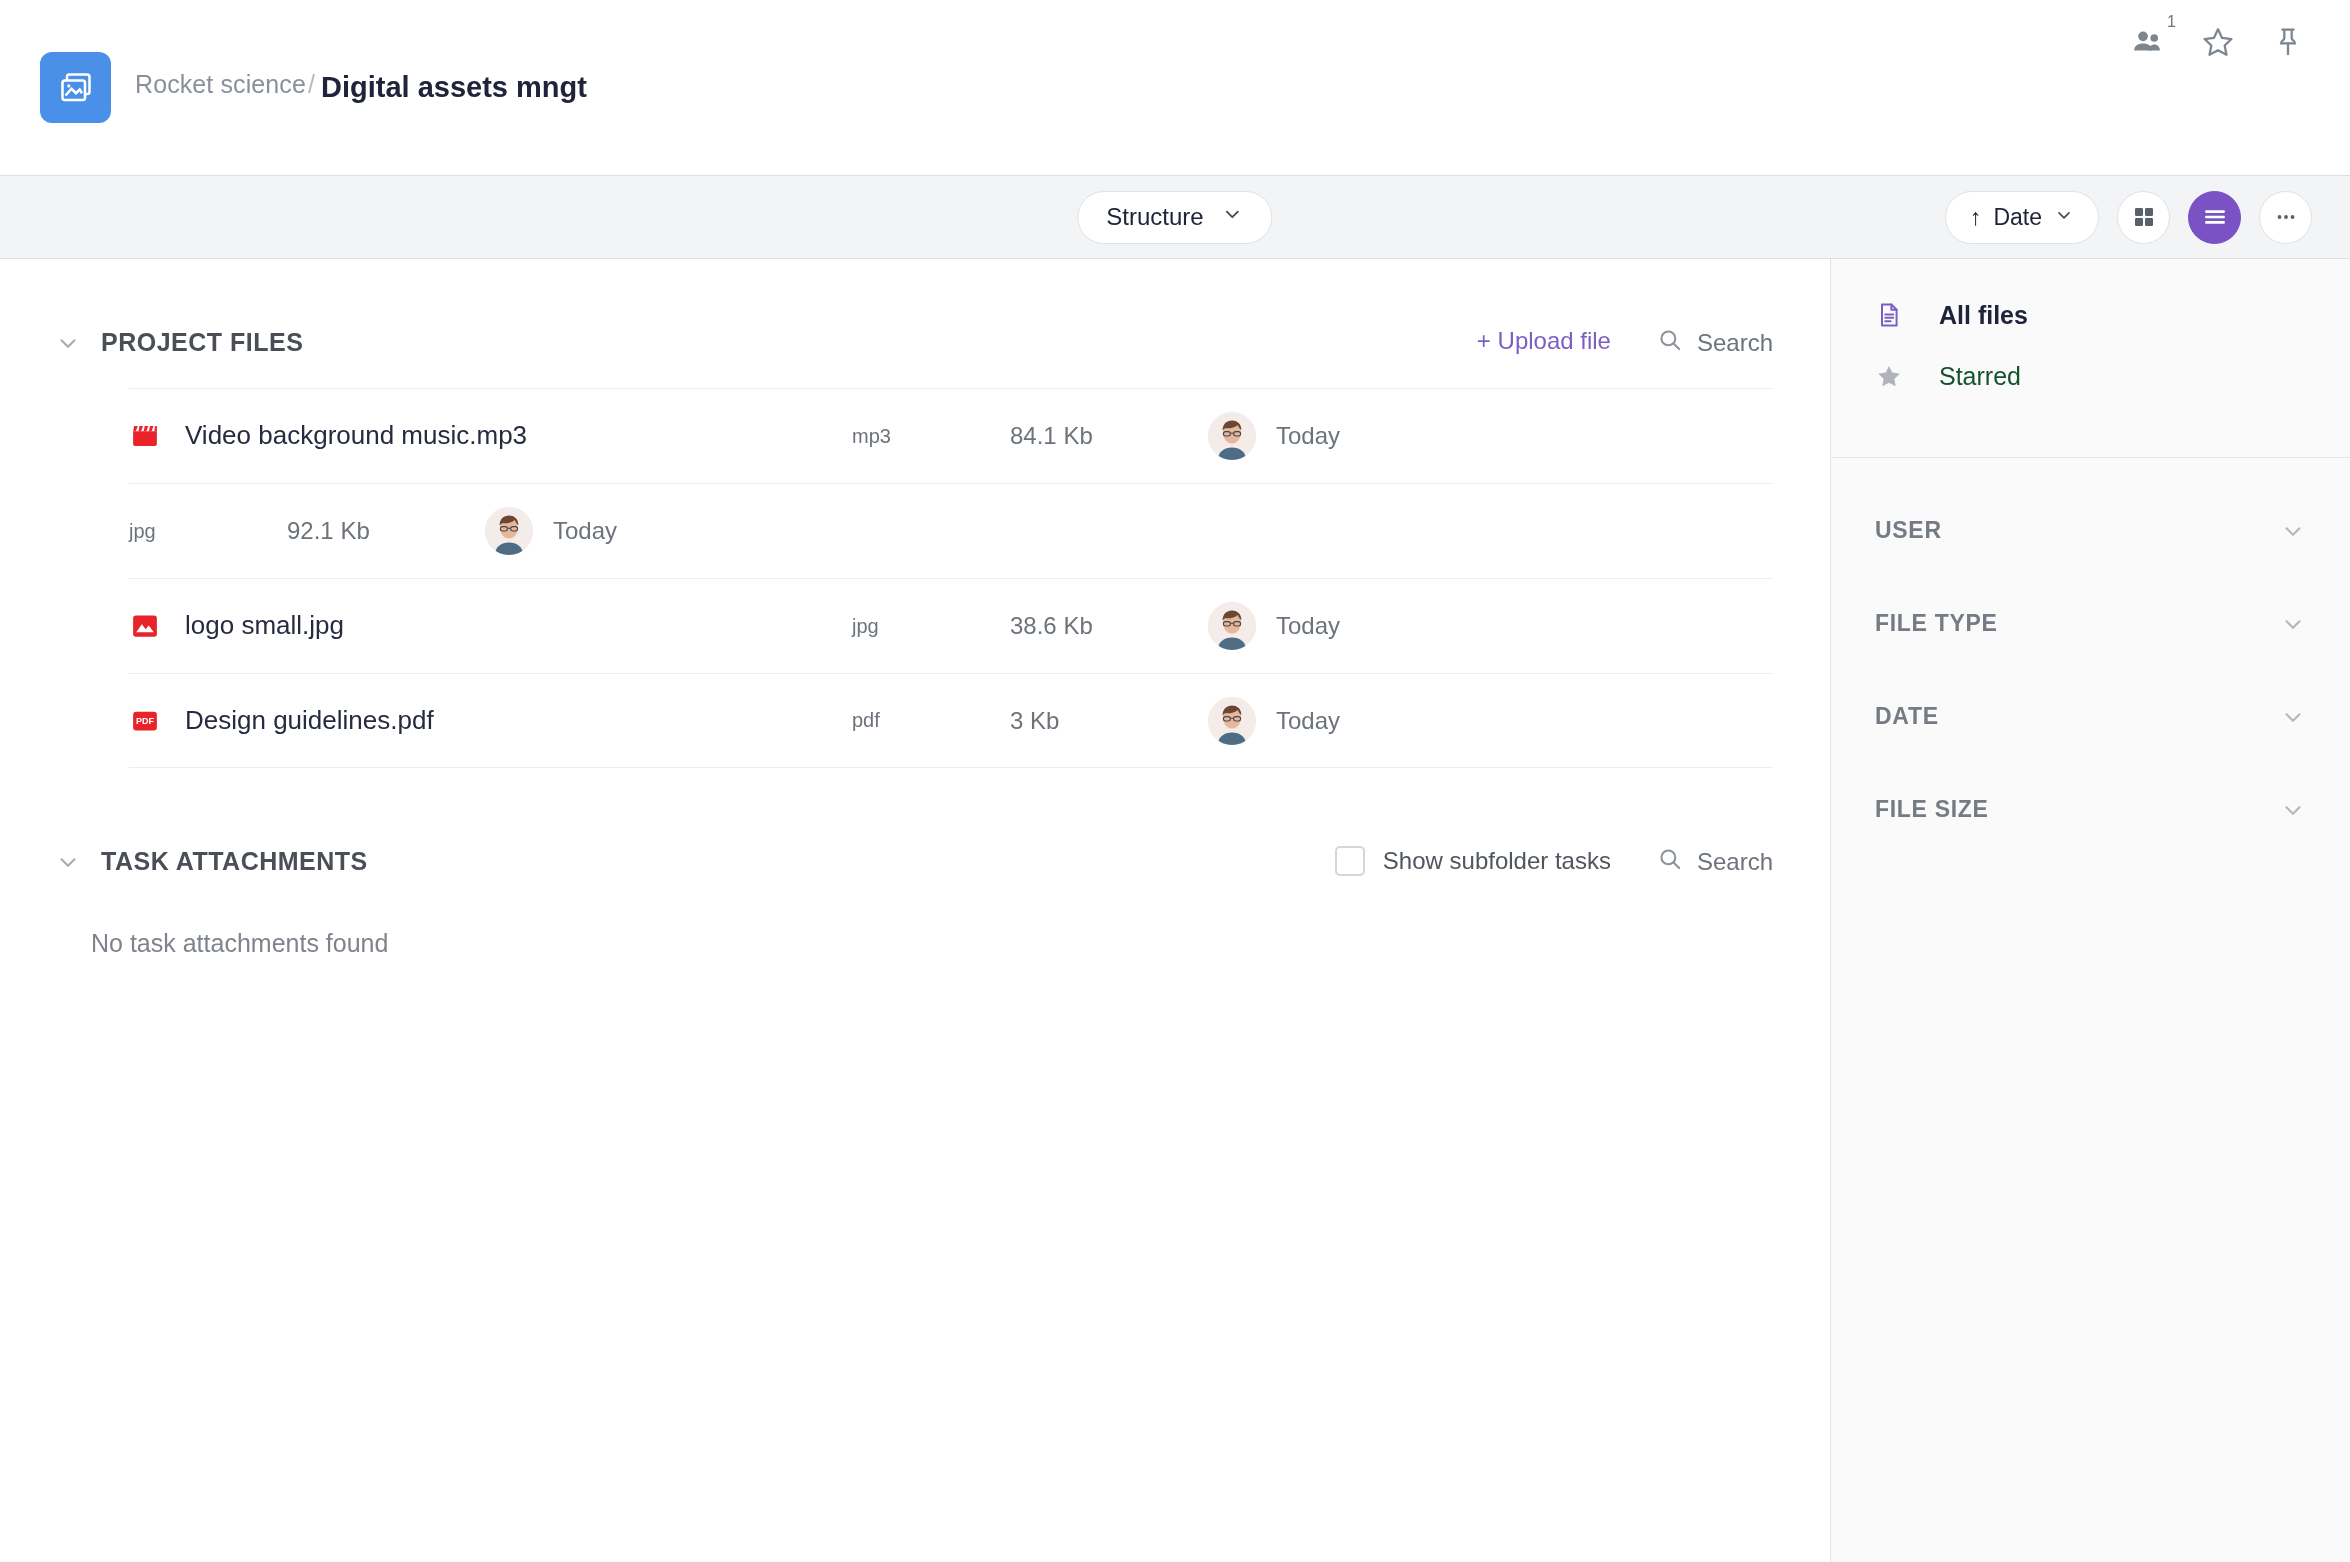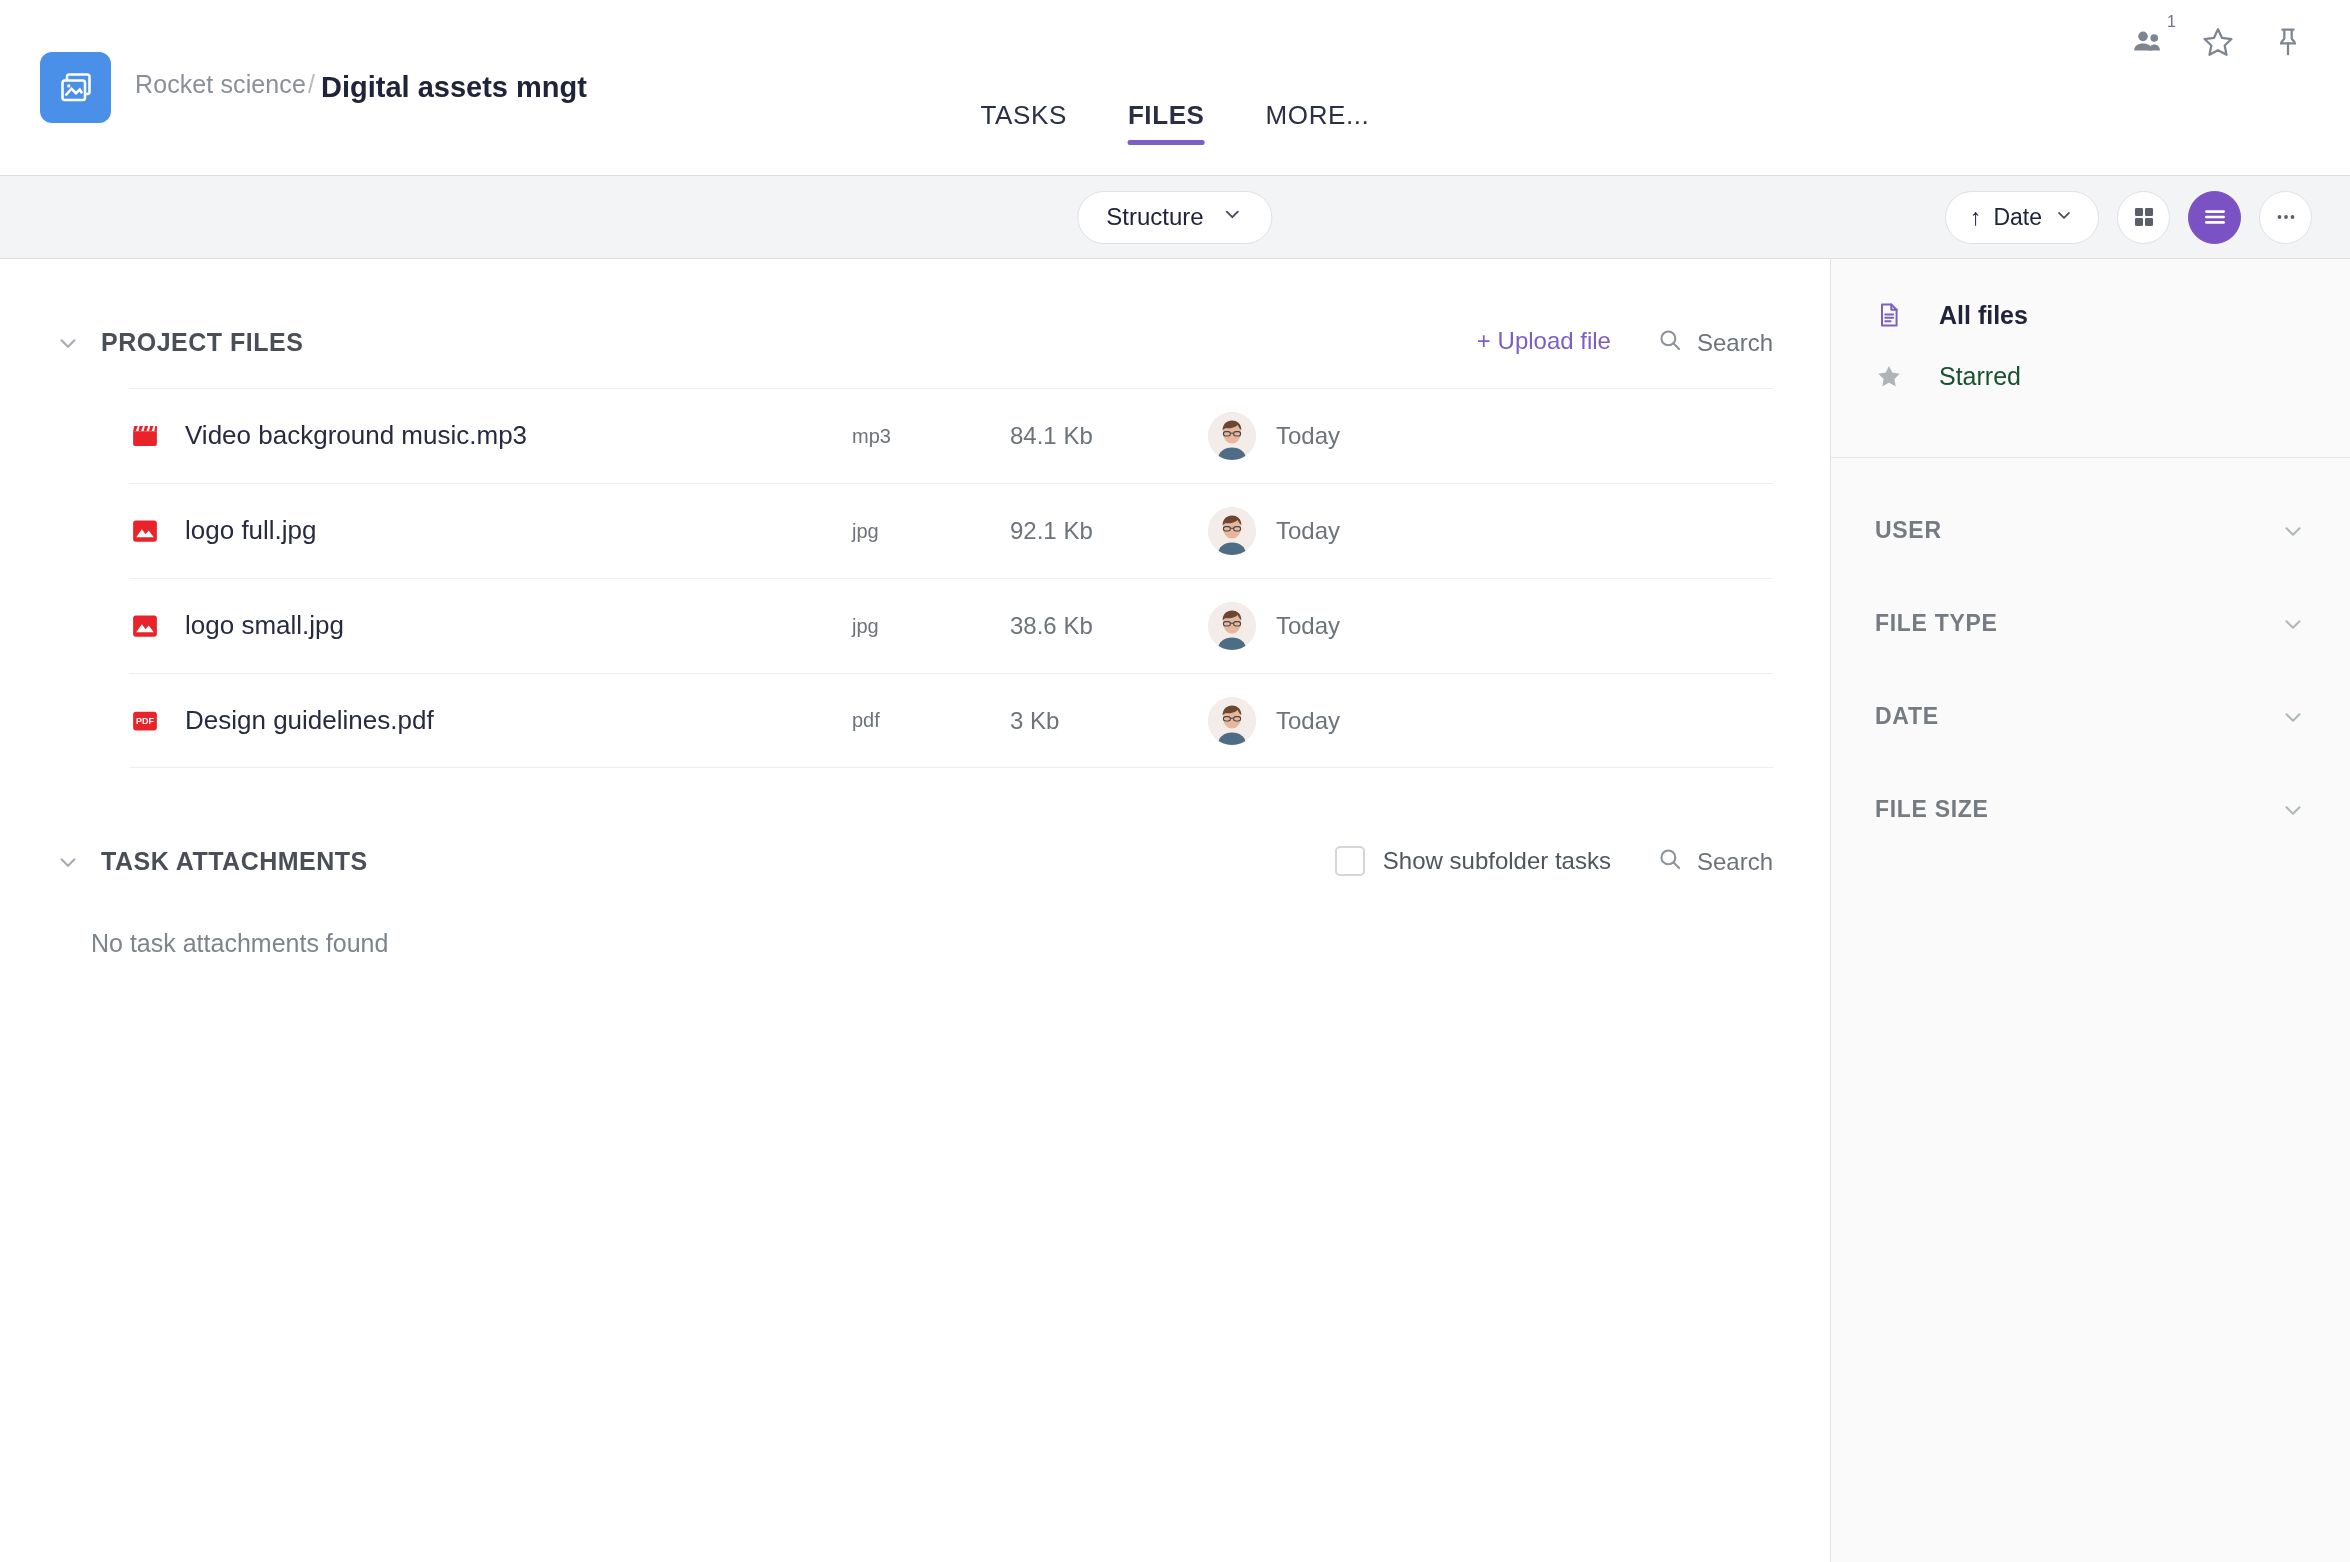--- a/index.html
+++ b/index.html
@@ -401,25 +401,20 @@
       </div>
 
       <div class="breadcrumb-wrap">
         <div class="breadcrumb">
           <span>Rocket science</span><span class="sep">/</span>
         </div>
         <div class="page-title">Digital assets mngt</div>
       </div>
     </div>
 
-    <div class="tabs">
-      <div class="tab">TASKS</div>
-      <div class="tab active">FILES</div>
-      <div class="tab">MORE...</div>
-    </div>
 
     <div class="header-actions">
       <div class="hdr-icon">
         <svg width="34" height="34" viewBox="0 0 24 24" fill="#7d858e">
           <circle cx="8.5" cy="8" r="3.4"></circle>
           <path d="M2.2 18c0-3.3 2.8-5 6.3-5s6.3 1.7 6.3 5z"></path>
           <circle cx="16.4" cy="9.2" r="2.7"></circle>
           <path d="M12.6 18c0-2.7 1.9-4.2 3.9-4.2s3.9 1.5 3.9 4.2z"></path>
         </svg>
         <span class="badge-count">1</span>
@@ -544,29 +539,20 @@
                 <rect x="15.4" y="19.6" width="7" height="4.4" rx="2.2" fill="none" stroke="#3e4954" stroke-width="1.1"></rect>
                 <rect x="25.6" y="19.6" width="7" height="4.4" rx="2.2" fill="none" stroke="#3e4954" stroke-width="1.1"></rect>
                 <line x1="22.4" y1="21.3" x2="25.6" y2="21.3" stroke="#3e4954" stroke-width="1.1"></line>
               </svg>
             </span>
             <span class="fdate">Today</span>
           </div>
         </div>
 
         <div class="file-row">
-          <div class="fname">
-            <span class="ficon">
-              <svg width="30" height="30" viewBox="0 0 24 24">
-                <rect x="2.5" y="3.5" width="19" height="17" rx="2.2" fill="#e8242a"></rect>
-                <polygon points="5,17 9.5,10.5 12.5,14.5 15,11.5 19,17" fill="#ffffff"></polygon>
-              </svg>
-            </span>
-            <span class="fname-text">logo full.jpg</span>
-          </div>
           <div class="fext">jpg</div>
           <div class="fsize">92.1 Kb</div>
           <div class="fmeta">
             <span class="avatar">
               <svg width="48" height="48" viewBox="0 0 48 48">
                 <circle cx="24" cy="24" r="24" fill="#f3ece9"></circle>
                 <path d="M10 48c0-8.2 6.3-12.4 14-12.4S38 39.8 38 48z" fill="#4f6c85"></path>
                 <ellipse cx="24" cy="21" rx="9" ry="10.6" fill="#e8b698"></ellipse>
                 <path d="M14.6 18.5c0-6.5 4.2-10 9.4-10s9.4 3.3 9.4 9.6c-1.6-1.1-3.1-3.4-3.6-5.2-2.8 2.6-8.9 4-12.2 3.2-1 .6-2.1 1.4-3 2.4z" fill="#6b4733"></path>
                 <rect x="15.4" y="19.6" width="7" height="4.4" rx="2.2" fill="none" stroke="#3e4954" stroke-width="1.1"></rect>

